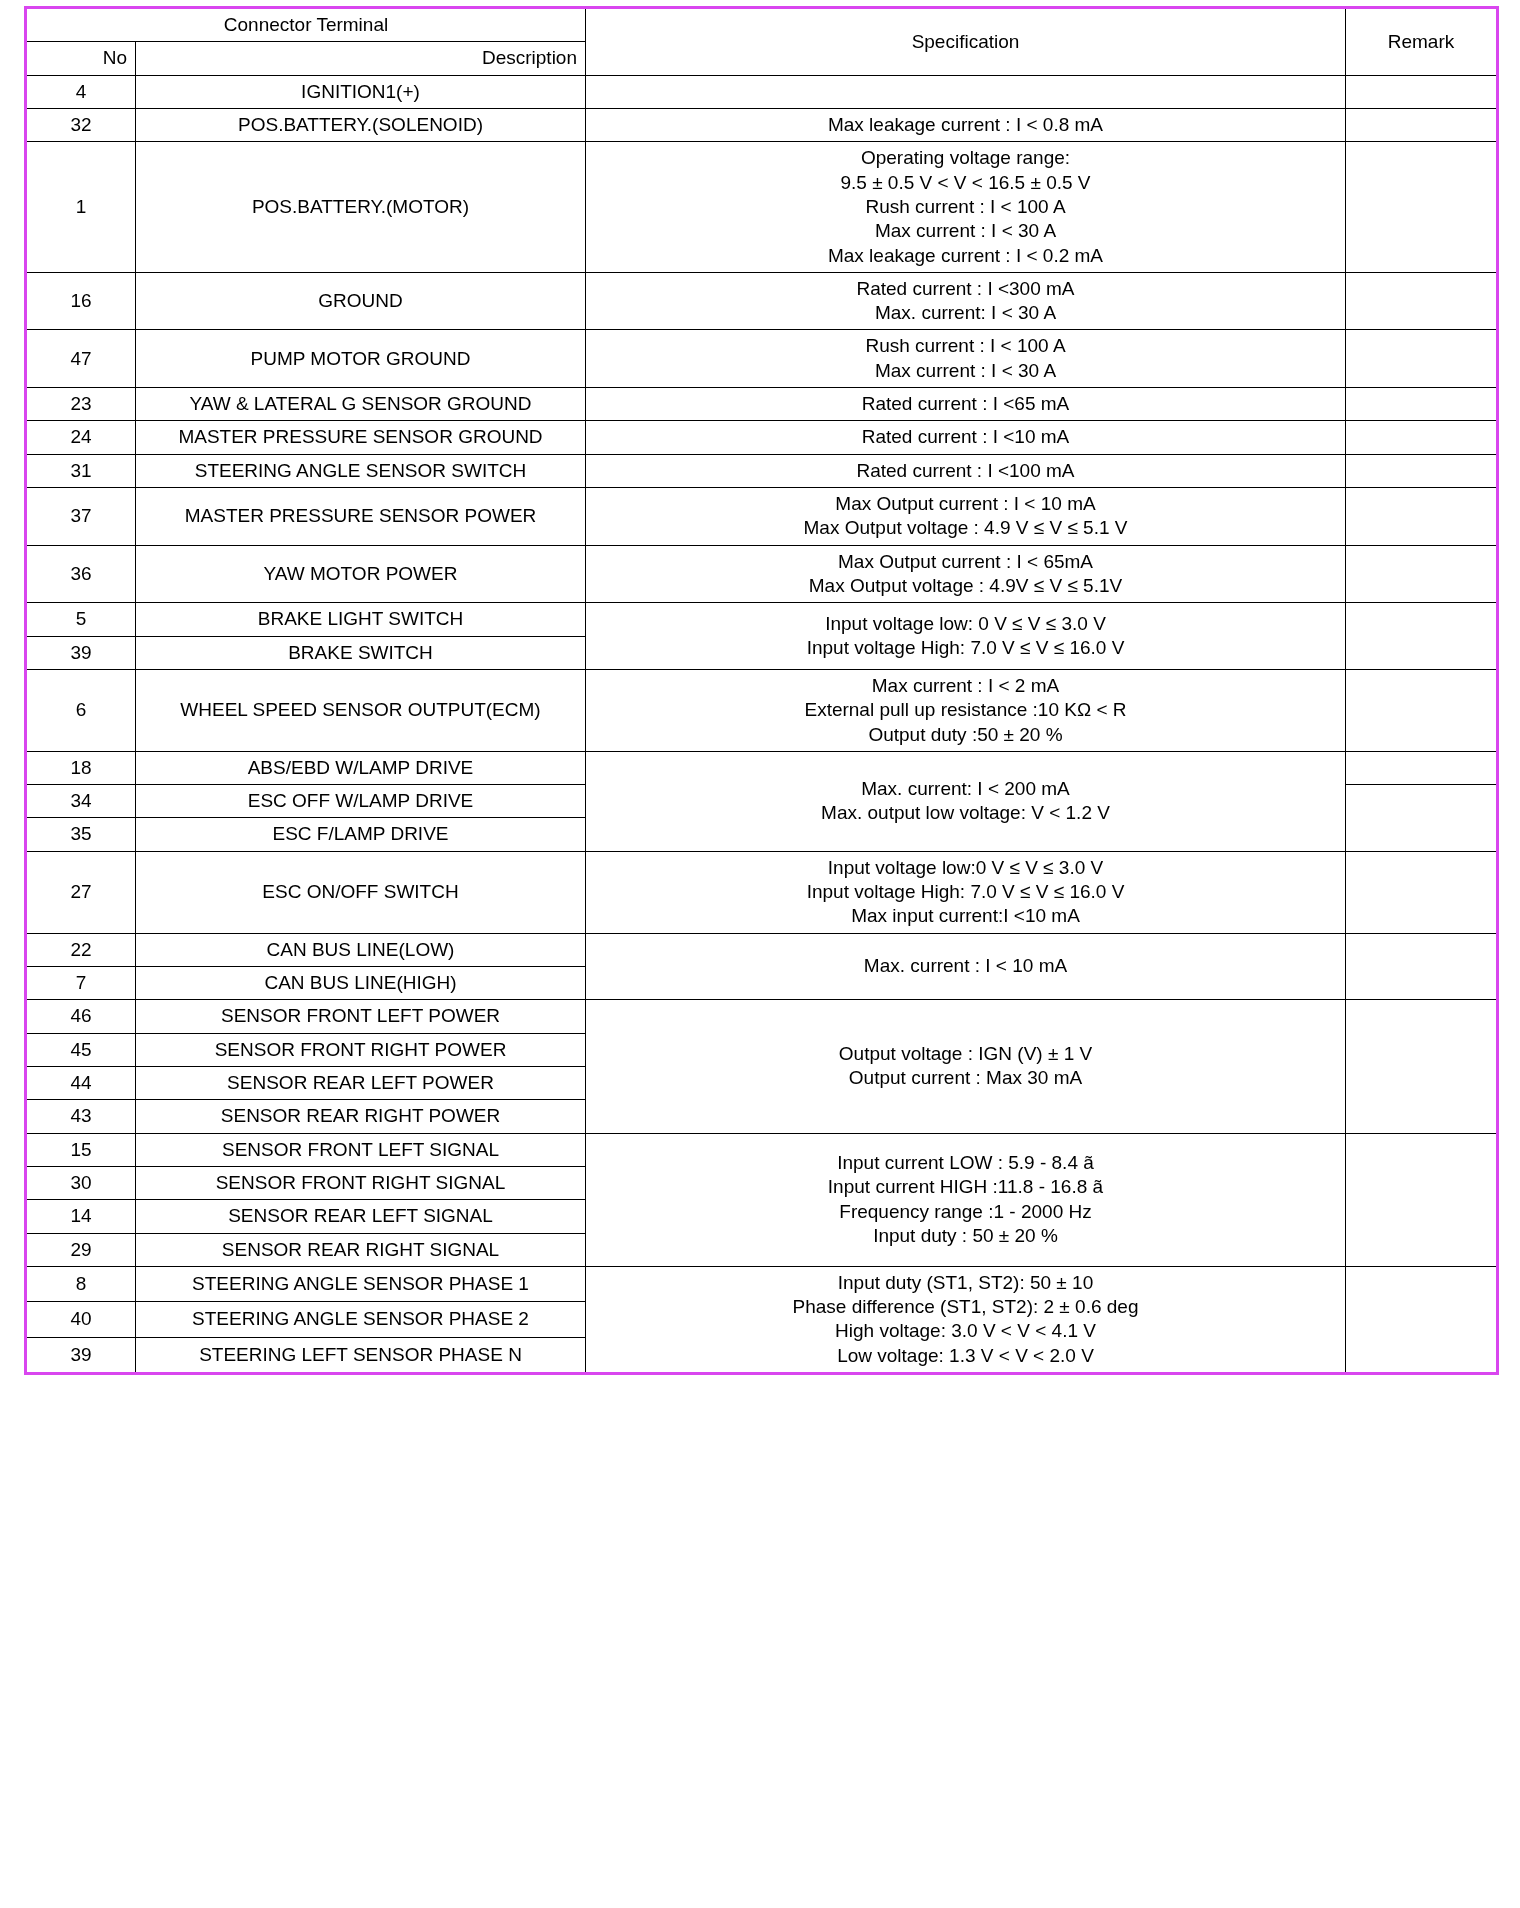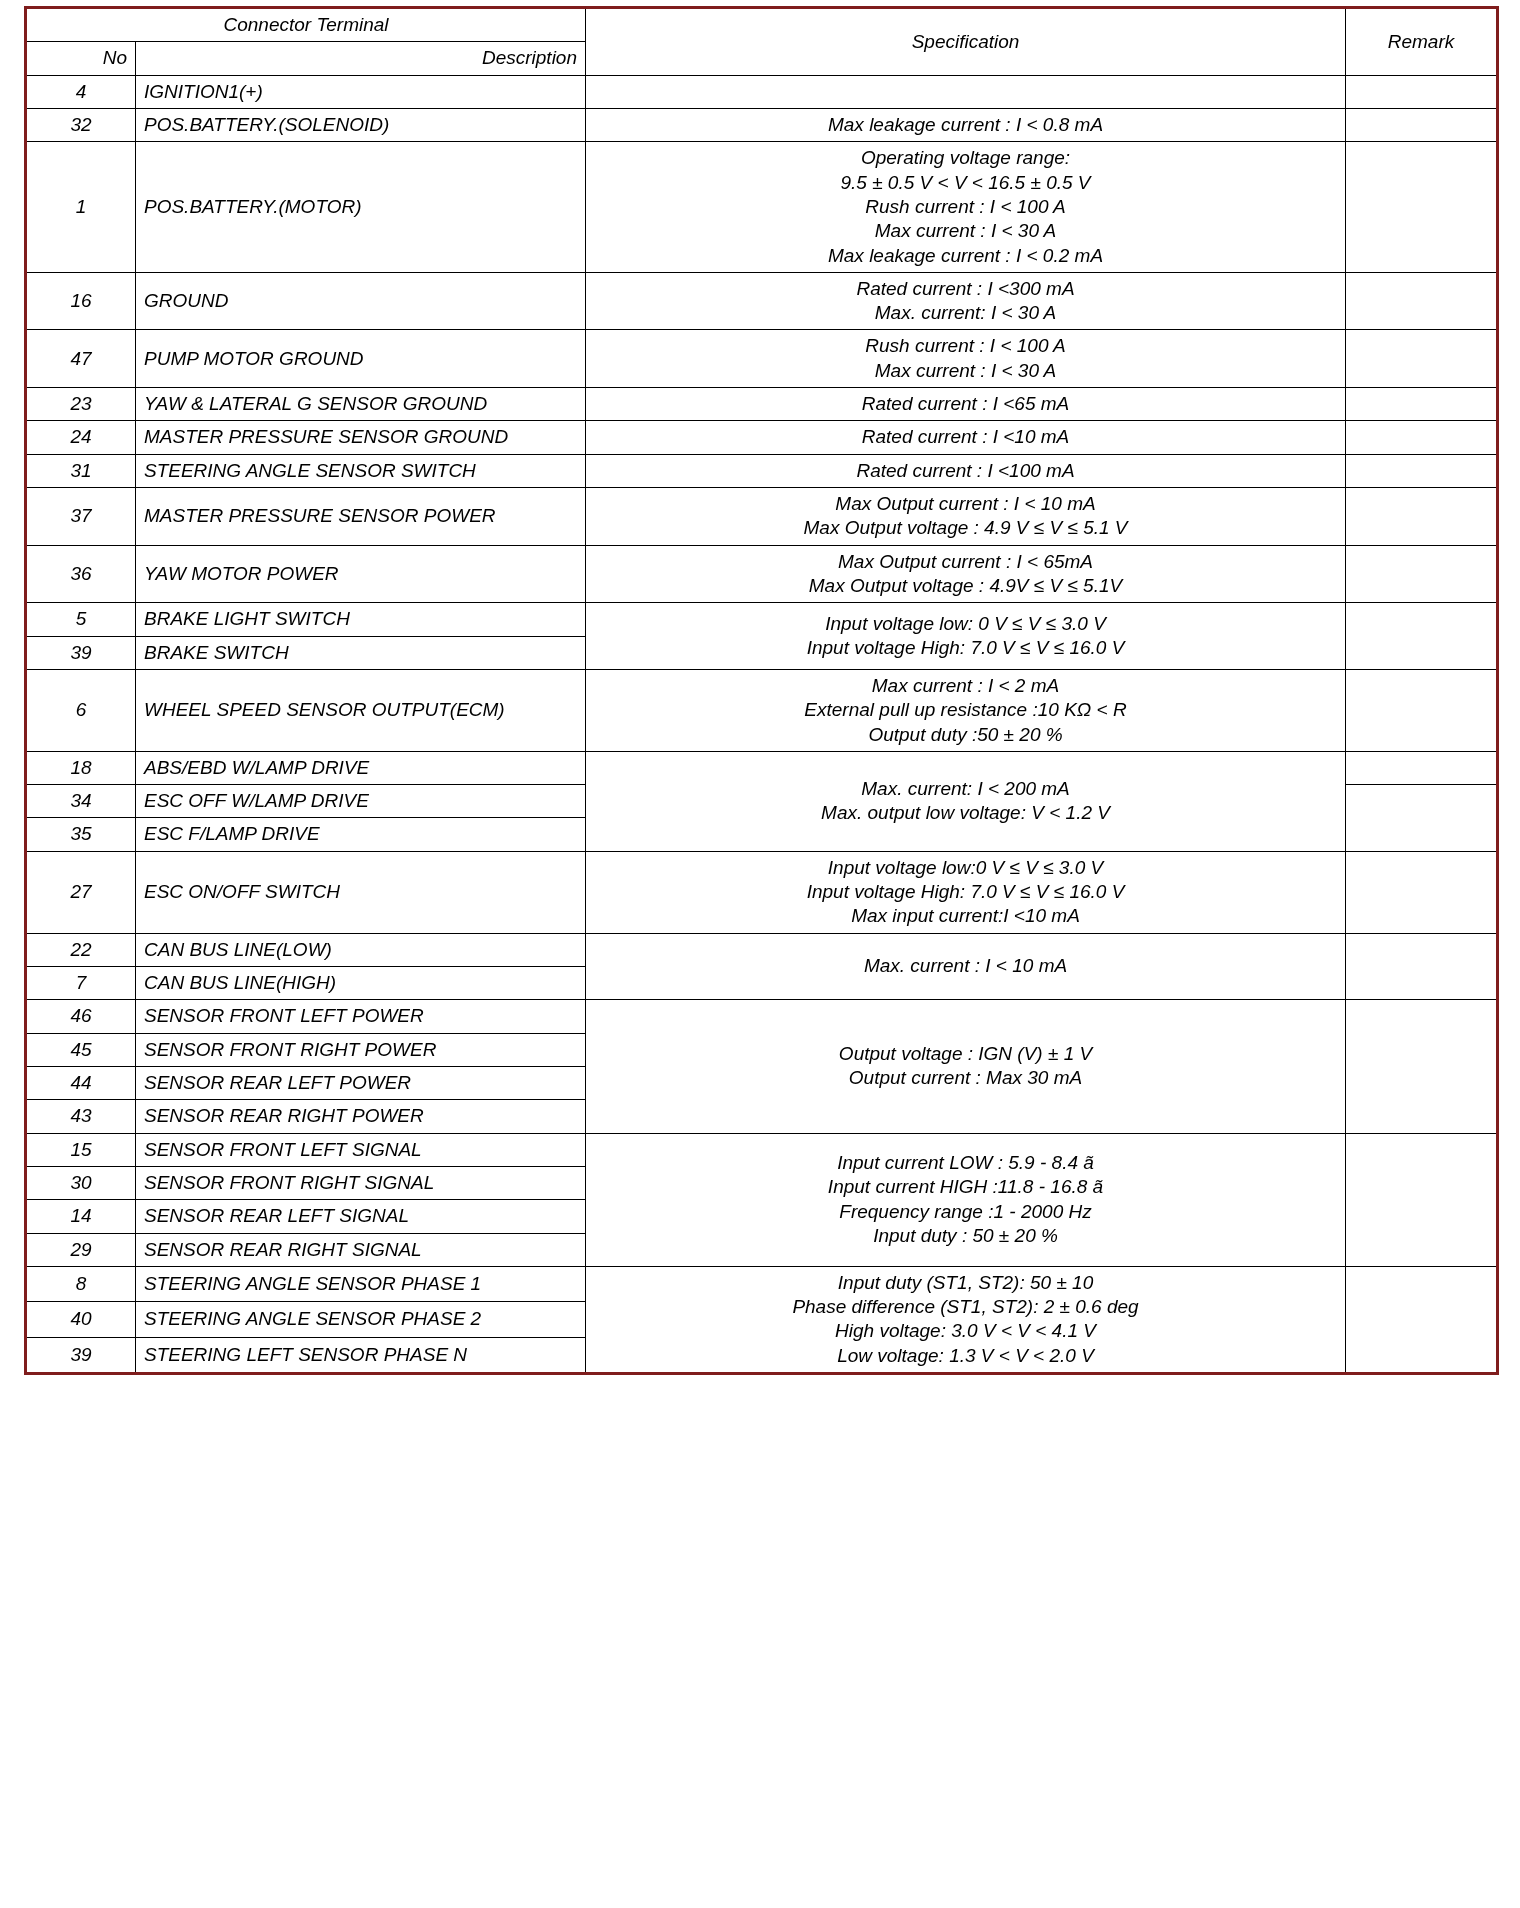--- a/index.html
+++ b/index.html
@@ -16,22 +16,21 @@
     width: 1520px;
     min-height: 1908px;
     box-sizing: border-box;
     padding: 6px 24px 20px 24px;
     background: #ffffff;
   }
   table.spec {
     border-collapse: collapse;
     table-layout: fixed;
     width: 1472px;
-    border: 3px solid #7f1d1d;
-    font-style: italic;
+    border: 3px solid #d946ef;
   }
   table.spec td, table.spec th {
     border: 1.5px solid #000;
     padding: 4px 8px;
     font-size: 19px;
     font-weight: normal;
     vertical-align: middle;
     line-height: 1.28;
   }
   .col-no       { width: 110px; }
@@ -41,20 +40,21 @@
 
   .hdr-top td { text-align: center; font-size: 20px; padding: 8px 6px; }
   .hdr-sub td { text-align: right; font-size: 19px; padding: 6px 6px; }
 
   .spec-cell {
     white-space: pre-line;
     text-align: center;
     padding-left: 10px;
   }
   .desc-cell {
+    text-align: center;
     padding: 6px 6px;
   }
   .no-cell {
     text-align: center;
   }
 </style>
 </head>
 <body>
 
 <div class="page">

